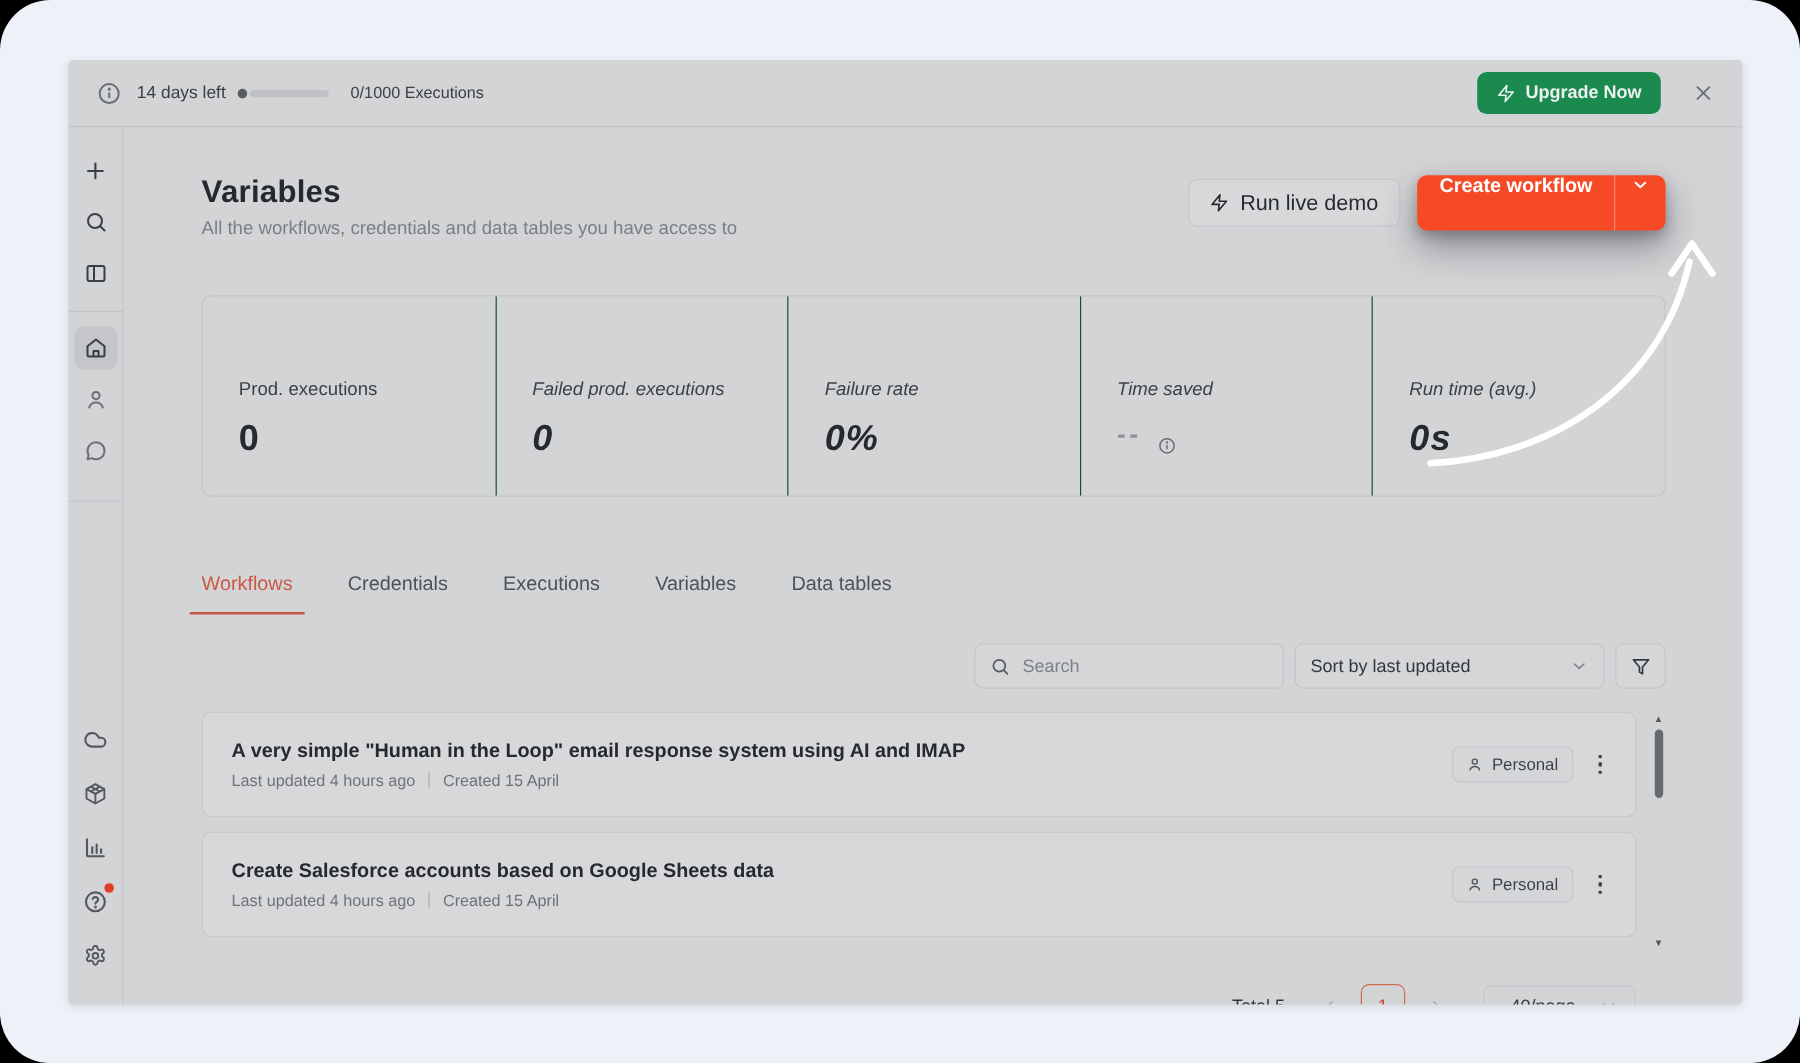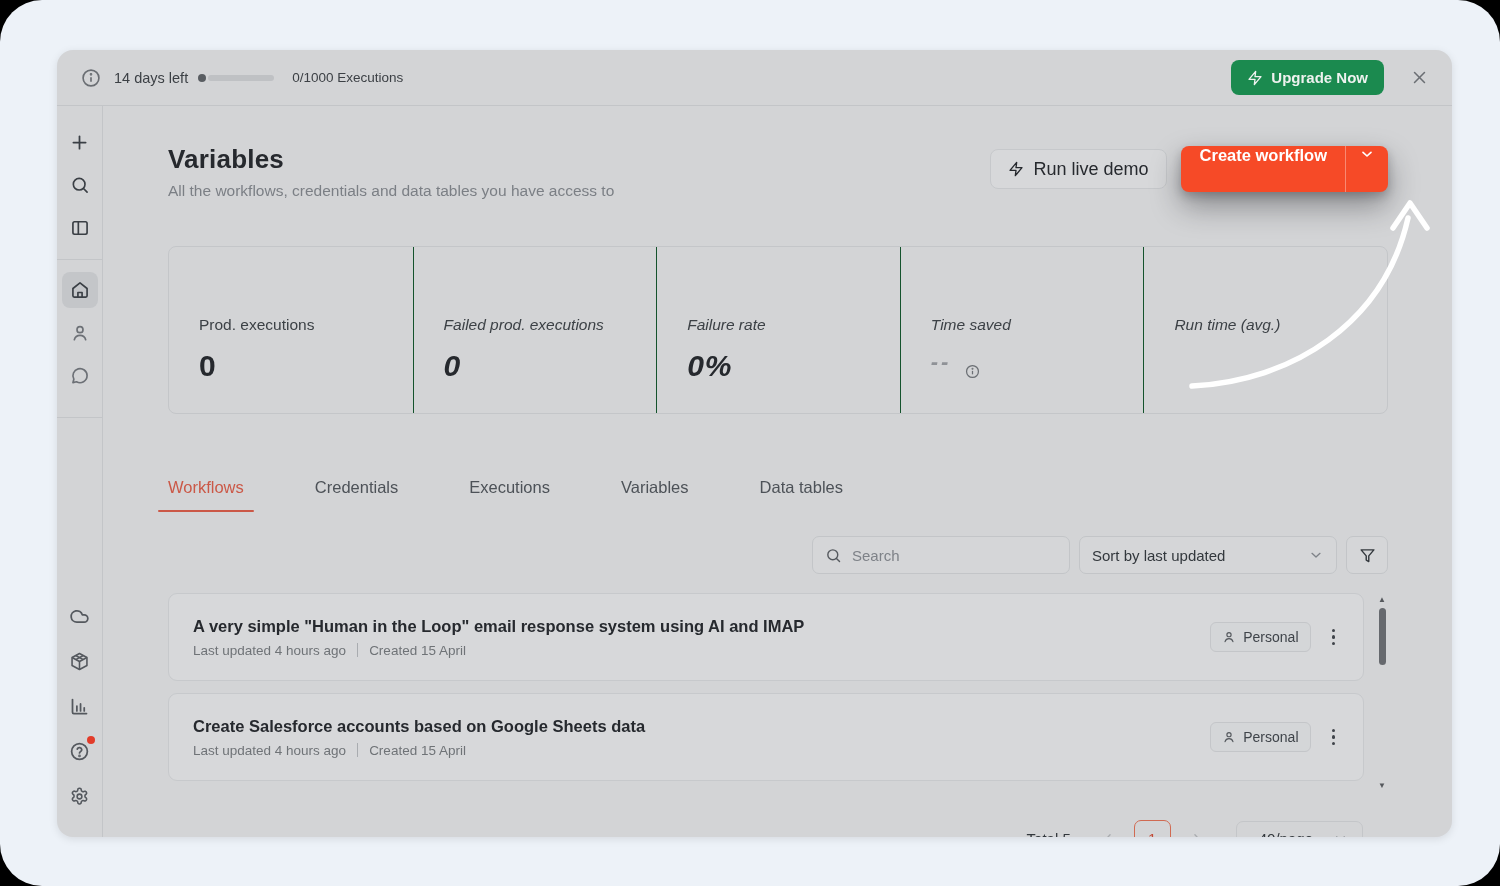--- a/index.html
+++ b/index.html
@@ -2,21 +2,21 @@
 <html style="--accent: #f64a27; --activeTab: #cb5847;"><head>
 <meta charset="utf-8">
 <style>
   * { margin:0; padding:0; box-sizing:border-box; }
   html,body { width:1500px; height:886px; }
   body { background:#000; font-family:"Liberation Sans","DejaVu Sans",sans-serif; position:relative; overflow:hidden; }
 
   .frame { position:absolute; inset:0; background:#edf2f8; border-radius:42px; }
 
   .window { position:absolute; left:57px; top:50px; width:1395px; height:787px;
-            background:#d3d4d6; border-radius:16px; overflow:hidden;
+            background:#d3d4d6; border-radius:4px; overflow:hidden;
             box-shadow:0 2px 8px rgba(0,0,0,.10); display:flex; flex-direction:column; }
 
   
   .banner { height:56px; flex:0 0 56px; display:flex; align-items:center;
             padding:0 22px 0 24px; border-bottom:1px solid #c3c5c8; }
   .banner .info-ic { color:#6a6e73; display:flex; }
   .banner .days { font-size:14.5px; color:#3c4045; margin-left:13px; }
   .progress { display:flex; align-items:center; margin-left:10px; }
   .progress .knob { width:8px; height:8px; border-radius:50%; background:#595d62; }
   .progress .track { width:66px; height:6px; border-radius:3px; background:#bfc1c4; margin-left:2px; }
@@ -62,21 +62,21 @@
   .stats-row { margin-top:46px; border:1px solid #c4c6c9; border-radius:8px;
                display:grid; grid-template-columns:repeat(5,1fr); }
   .stat-cell { padding:33px 30px 30px; }
   .stat-cell + .stat-cell { border-left:1px solid #14532d;font-style:italic; }
   .stat-label { font-size:15.5px; color:#3c4146;margin-top:36px; }
   .stat-value { font-size:30px; font-weight:700; color:#26292e; margin-top:15px; letter-spacing:1px; }
   .stat-value.muted { color:#8f9297; font-size:22px; letter-spacing:3px; display:flex; align-items:flex-end; gap:14px; }
   .stat-value .info-sm { color:#6a6e73; display:flex; margin-bottom:-4px; }
 
   
-  .tabs { display:flex; gap:71px; margin-top:64px; }
+  .tabs { display:flex; gap:46px; margin-top:64px; }
   .tab { font-size:16.5px; color:#4d5258; padding-bottom:15px; cursor:pointer; position:relative; }
   .tab.active { color:var(--activeTab,#cb5847); font-weight:500; }
   .tab.active::after { content:""; position:absolute; left:-10px; right:-10px; bottom:0; height:2.5px;
                        background:var(--activeTab,#cb5847); border-radius:2px; }
 
   
   .toolbar { display:flex; justify-content:flex-end; align-items:center; gap:9px; margin-top:24px; }
   .search-box { display:flex; align-items:center; gap:10px; width:258px; height:38px;
                 background:#d5d6d8; border:1px solid #c3c5c8; border-radius:7px; padding:0 12px; }
   .search-box input { border:none; background:transparent; outline:none; font-size:15px;
@@ -293,20 +293,21 @@
                 <svg width="15" height="15" viewBox="0 0 24 24" fill="none" stroke="currentColor" stroke-width="2">
                     <circle cx="12" cy="12" r="9.5"></circle>
                     <line x1="12" y1="11" x2="12" y2="16.5"></line>
                     <circle cx="12" cy="7.6" r="0.6" fill="currentColor"></circle>
                   </svg>
               </span>
             </div>
           </div>
           <div class="stat-cell">
             <div class="stat-label">Run time (avg.)</div>
+            <div class="stat-value">0s</div>
           </div>
         </div>
 
         <div class="tabs">
           <div class="tab active">Workflows</div>
           <div class="tab">Credentials</div>
           <div class="tab">Executions</div>
           <div class="tab">Variables</div>
           <div class="tab">Data tables</div>
         </div>

